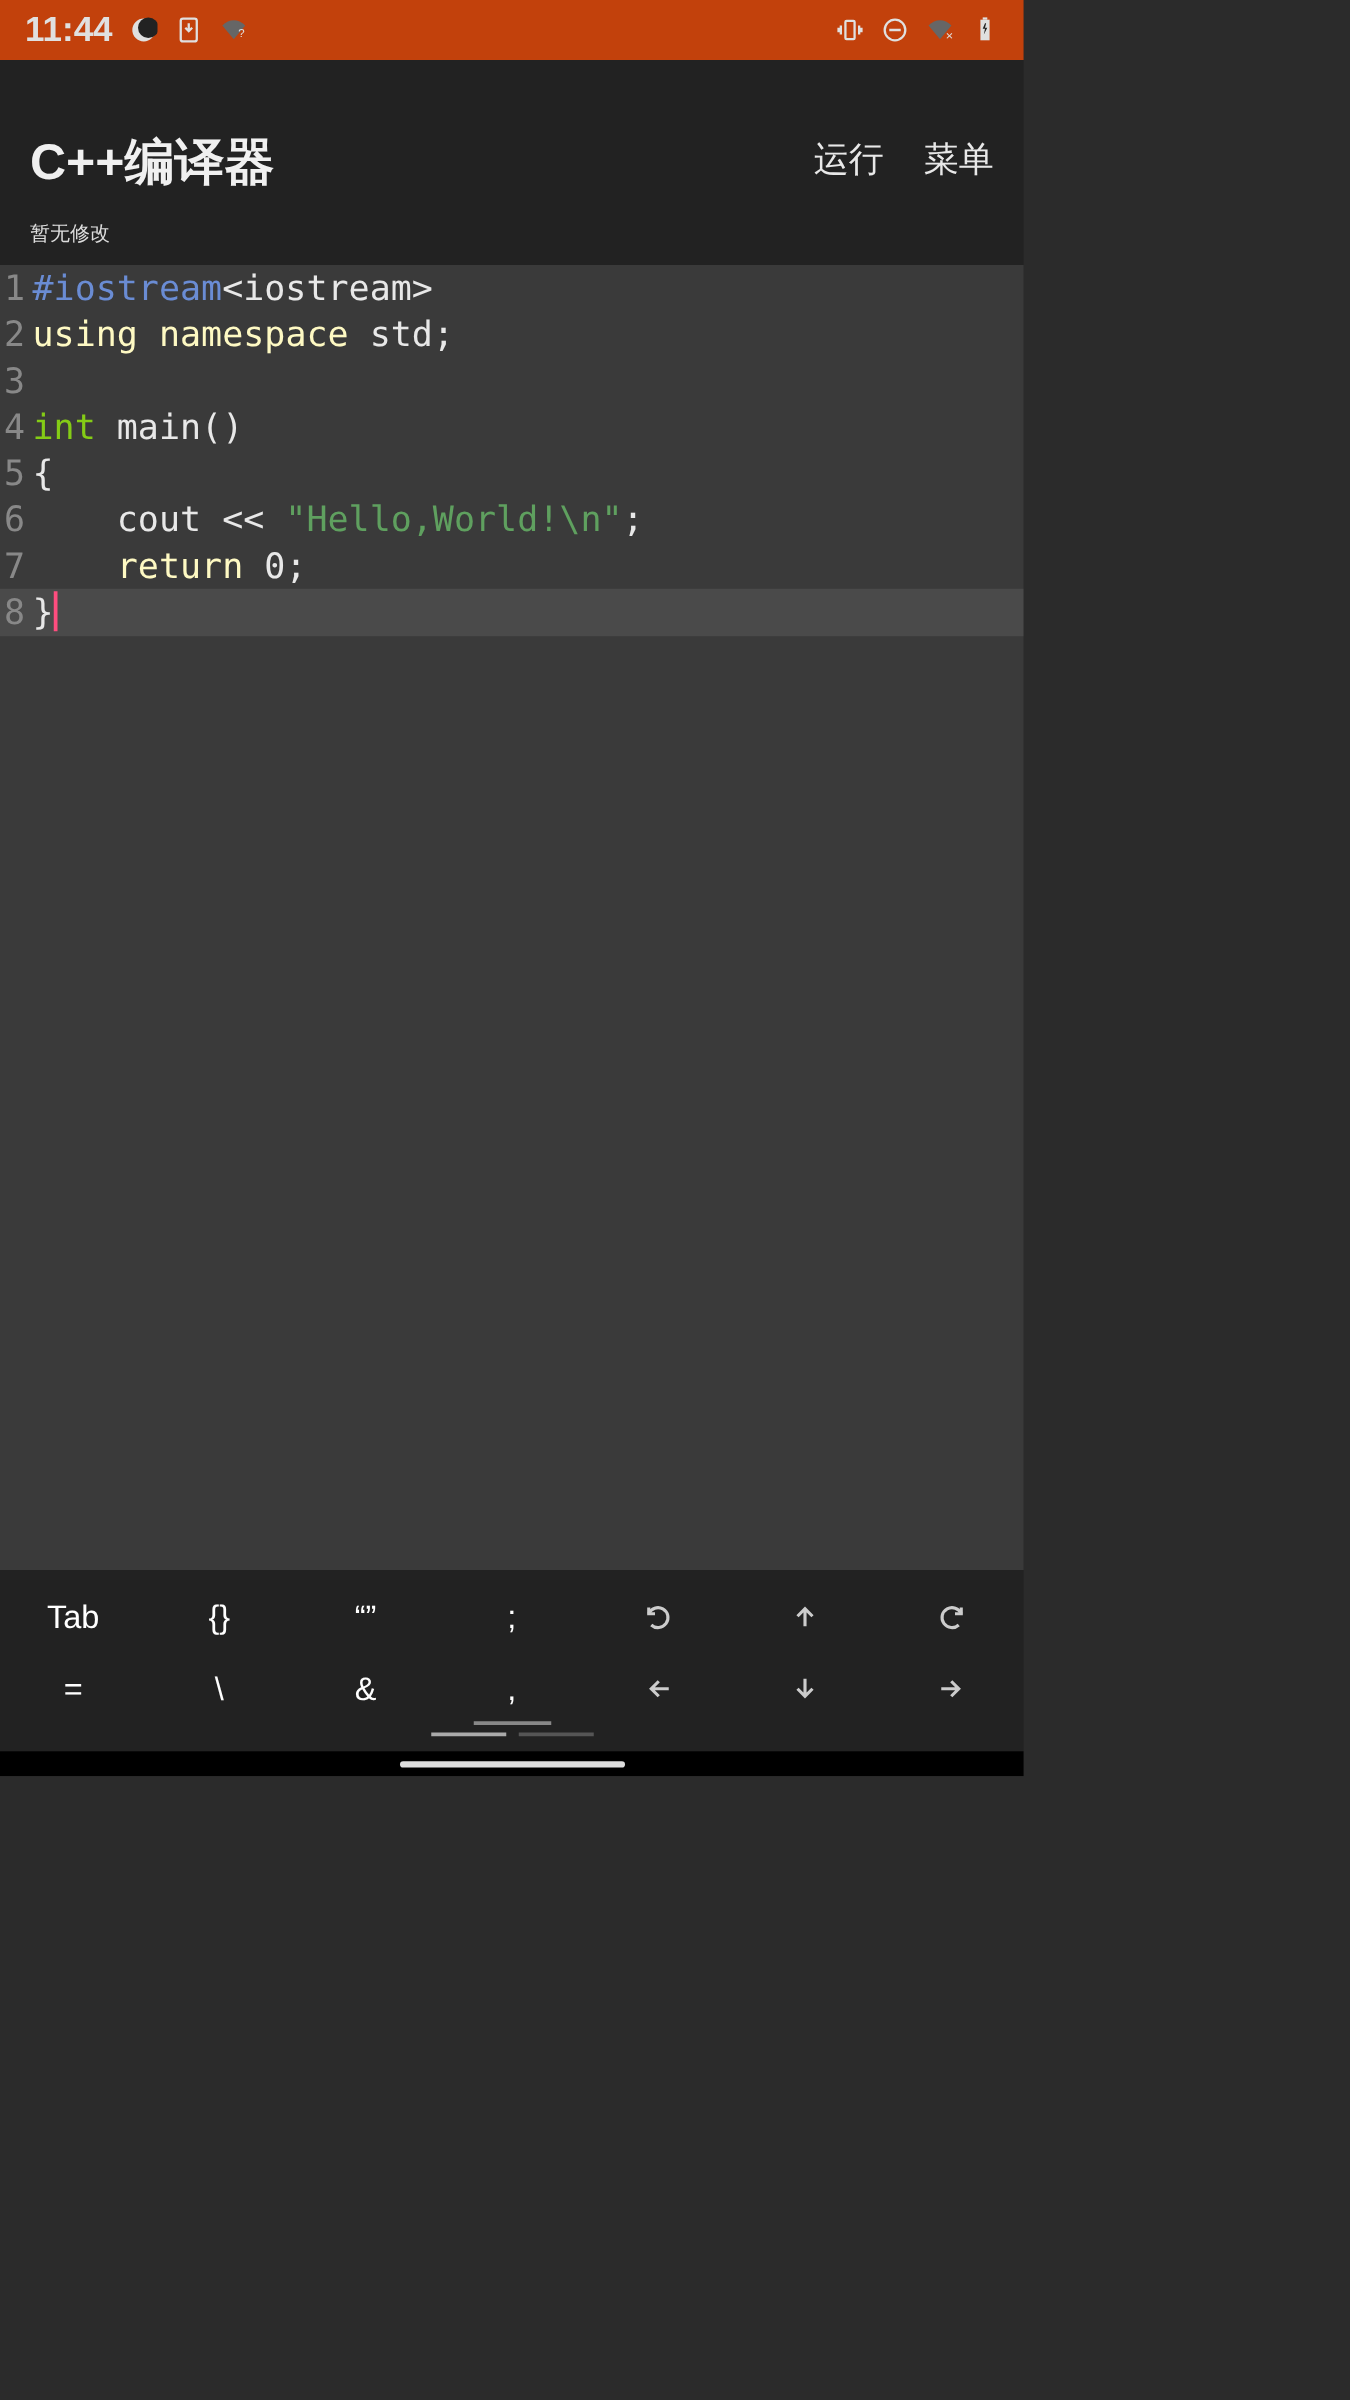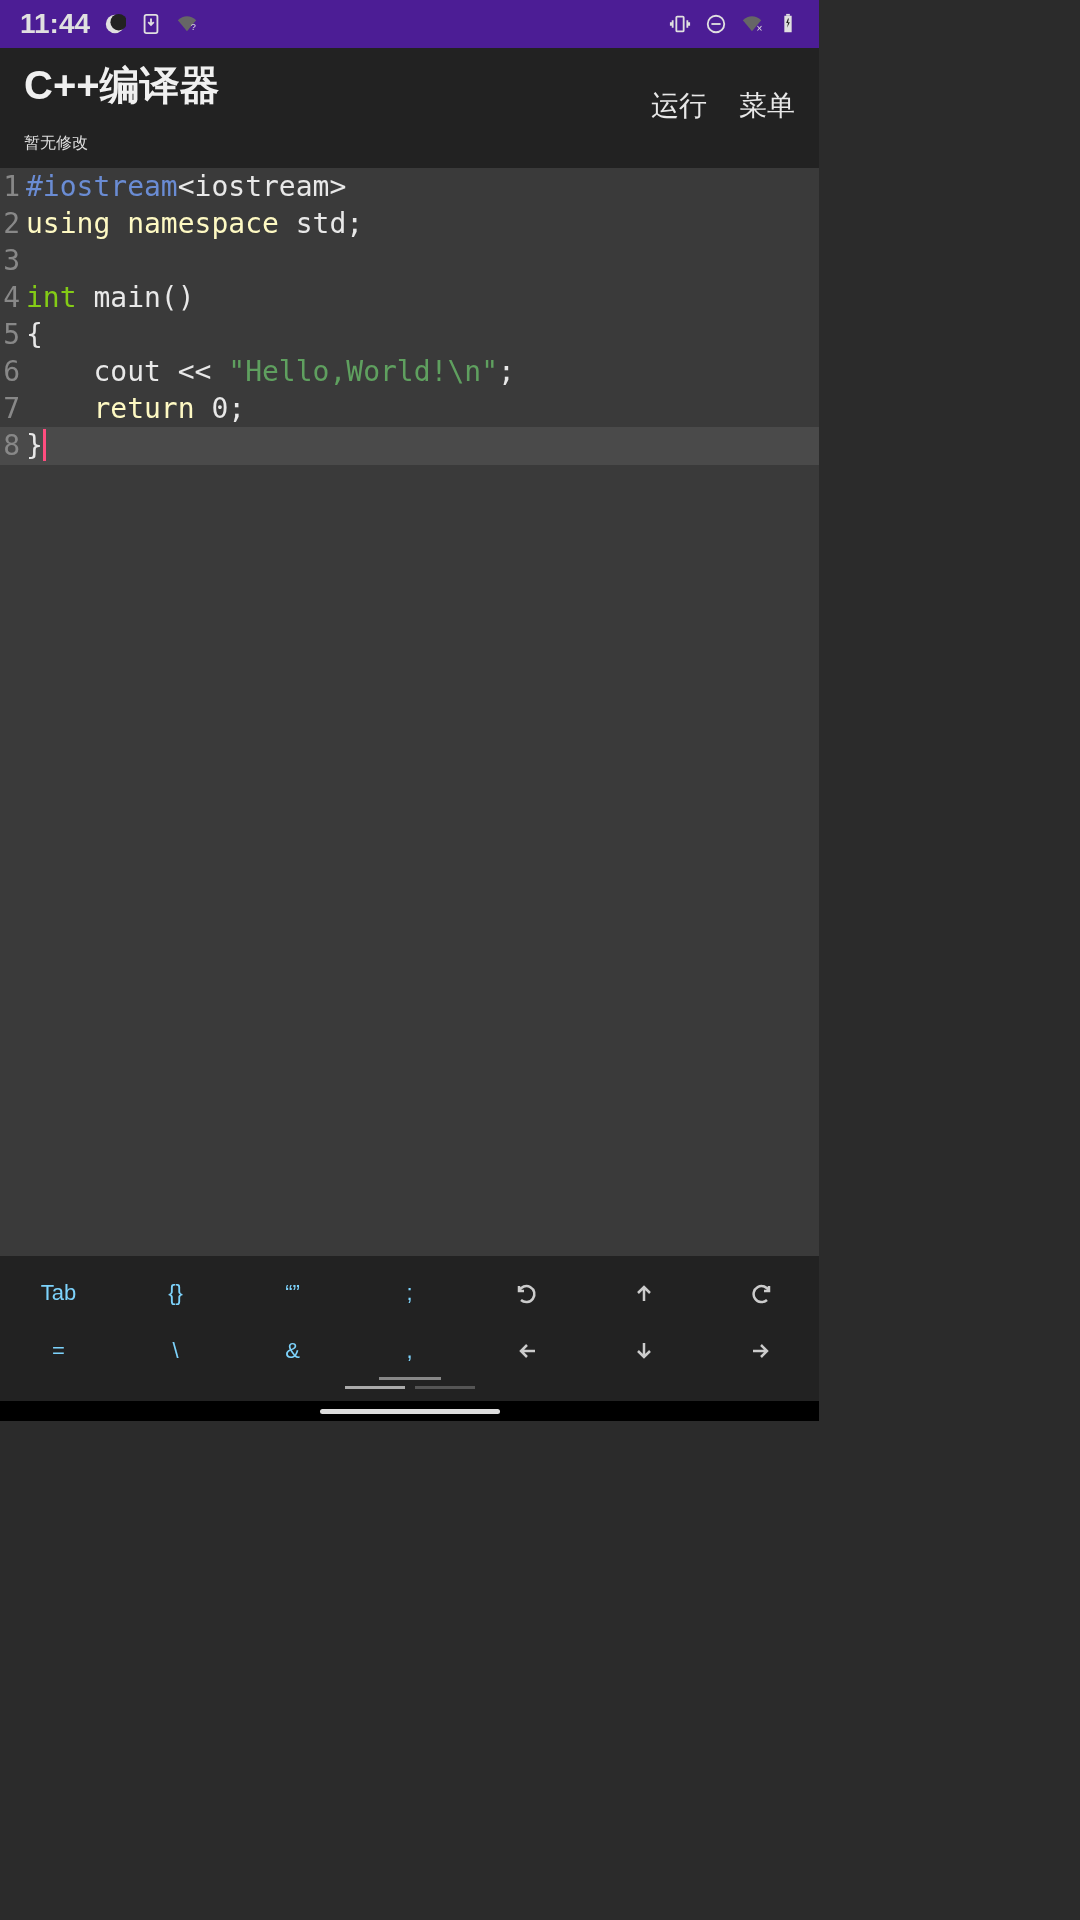--- a/index.html
+++ b/index.html
@@ -7,42 +7,42 @@
     body {
       background: #2b2b2b;
       font-family: -apple-system, sans-serif;
       color: #e0e0e0;
       display: flex;
       flex-direction: column;
     }
     
     .status-bar {
       height: 48px;
-      background: #4c1d95;
+      background: #c2410c;
       display: flex;
       align-items: center;
       justify-content: space-between;
       padding: 0 20px;
       font-size: 24px;
       font-weight: 500;
     }
     .status-left, .status-right { display: flex; align-items: center; gap: 14px; }
     .status-time { font-size: 28px; font-weight: 600; }
     .status-icon { width: 22px; height: 22px; display: inline-flex; align-items: center; justify-content: center; }
     .status-icon svg { width: 100%; height: 100%; fill: #e0e0e0; }
     
     .app-header {
       background: #222;
       padding: 10px 24px 14px 24px;
       display: flex;
       align-items: center;
       justify-content: space-between;
     }
     .header-left { display: flex; flex-direction: column; }
-    .app-title { font-size: 40px; font-weight: 700; color: #f0f0f0; }
+    .app-title { font-size: 40px; font-weight: 700; color: #f0f0f0; margin-top: 44px; }
     .app-subtitle { font-size: 16px; color: #ddd; margin-top: 20px; }
     .header-right { display: flex; gap: 32px; align-items: center; }
     .header-action { font-size: 28px; color: #e8e8e8; cursor: pointer; }
     
     .editor {
       flex: 1;
       background: #3a3a3a;
       font-family: 'Menlo', 'Consolas', monospace;
       font-size: 28px;
       line-height: 37px;
@@ -83,22 +83,22 @@
     }
     .toolbar-row {
       display: flex;
     }
     .toolbar-key {
       flex: 1;
       height: 58px;
       display: flex;
       align-items: center;
       justify-content: center;
-      font-size: 22px;
-      color: #7dd3fc;
+      font-size: 26px;
+      color: #ffffff;
       cursor: pointer;
       position: relative;
     }
     .toolbar-key svg { width: 24px; height: 24px; stroke: #ccc; fill: none; stroke-width: 2.5; }
     .toolbar-key.selected::after {
       content: "";
       position: absolute;
       bottom: 0;
       left: 50%;
       transform: translateX(-50%);

